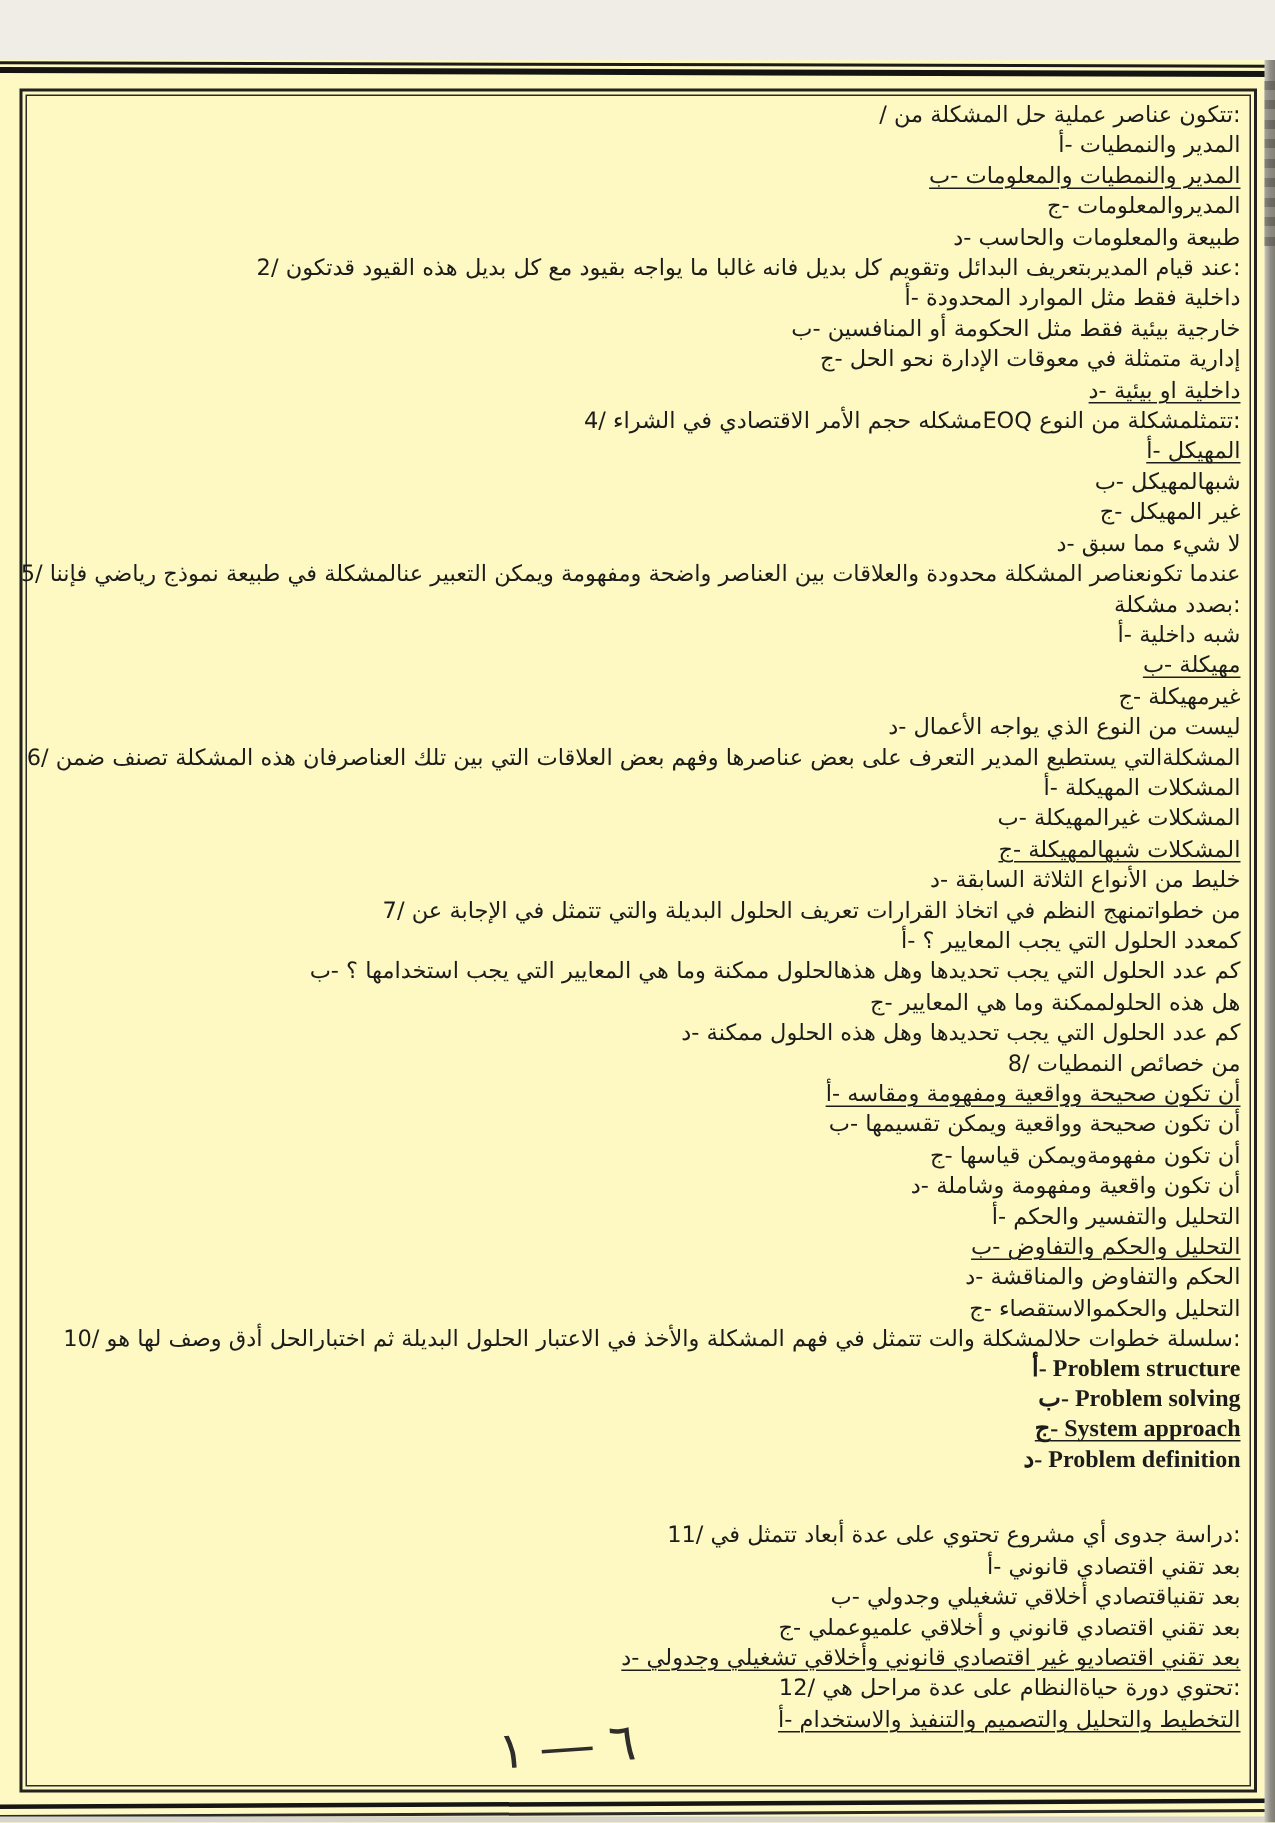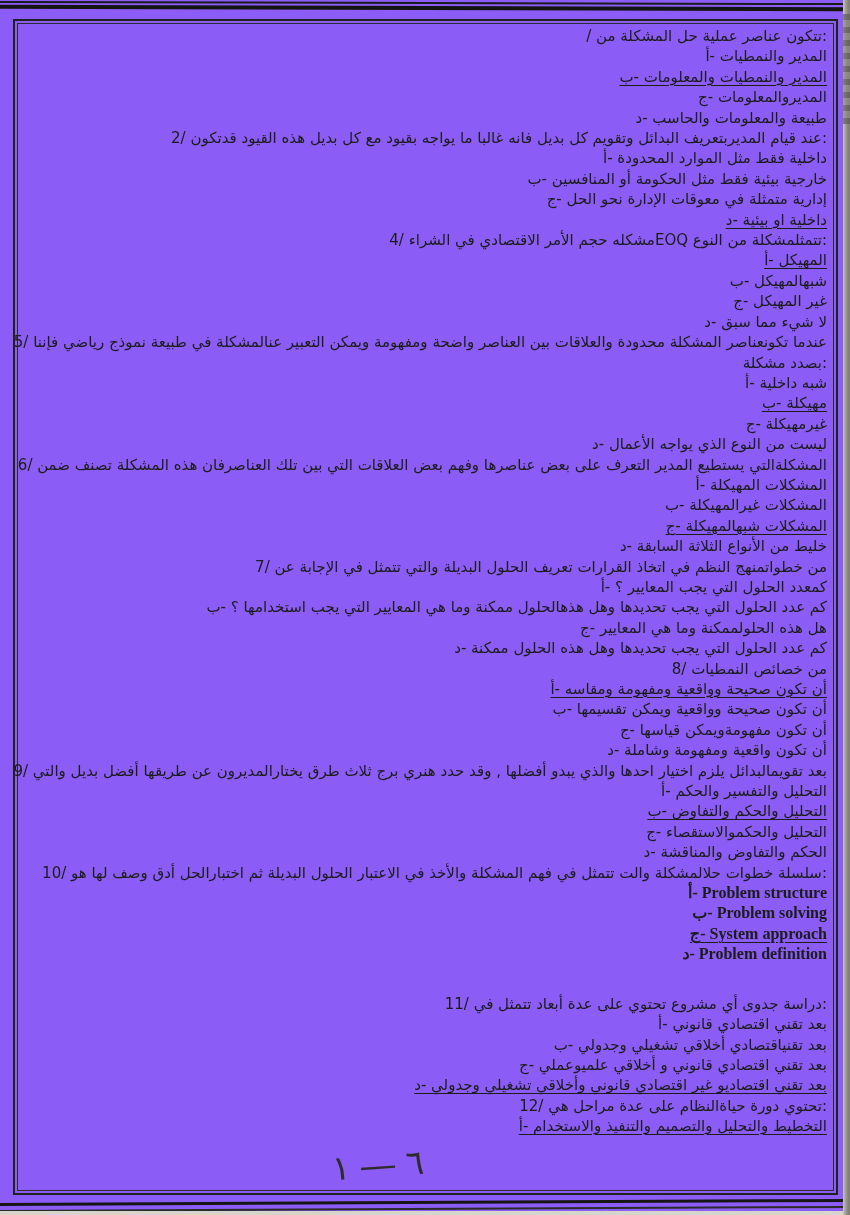--- a/index.html
+++ b/index.html
@@ -2,21 +2,21 @@
 <html lang="ar"><head>
 <meta charset="utf-8">
 <style>
   html,body{margin:0;padding:0;}
   body{
     width:850px;height:1215px;overflow:hidden;position:relative;
     background:#efede6;
     font-family:"DejaVu Sans",sans-serif;
   }
   .paper{
-    position:absolute;inset:0;background:#8b5cf6;overflow:hidden;
+    position:absolute;inset:0;background:#fef9c3;overflow:hidden;margin-top:40px;
   }
   
   .edge-top-1{position:absolute;top:2px;left:-4px;right:-4px;height:2px;background:#1b1b19;transform:rotate(0.15deg);}
   .edge-top-2{position:absolute;top:6px;left:-4px;right:-4px;height:4px;background:#141412;transform:rotate(0.18deg);}
   .edge-bottom-1{position:absolute;bottom:11px;left:-4px;right:-4px;height:3px;background:#16161四;background:#161614;transform:rotate(-0.28deg);}
   .edge-bottom-2{position:absolute;bottom:5px;left:-4px;right:-4px;height:2px;background:#2a2a27;transform:rotate(-0.28deg);}
   .grey-foot{position:absolute;bottom:0;left:0;right:0;height:4px;background:#d7d4cc;}
   .scan-strip-right{
     position:absolute;top:0;right:0;bottom:0;width:7px;
     background:linear-gradient(to right,#c9c6bd 0%,#918e86 55%,#7e7b73 100%);
@@ -118,25 +118,24 @@
           <div class="option">كم عدد الحلول التي يجب تحديدها وهل هذه الحلول ممكنة -د</div>
         </div>
         <div class="question-block">
           <div class="qline">من خصائص النمطيات /8</div>
           <div class="option underline">أن تكون صحيحة وواقعية ومفهومة ومقاسه -أ</div>
           <div class="option">أن تكون صحيحة وواقعية ويمكن تقسيمها -ب</div>
           <div class="option">أن تكون مفهومةويمكن قياسها -ج</div>
           <div class="option">أن تكون واقعية ومفهومة وشاملة -د</div>
         </div>
         <div class="question-block">
-          <div class="qline">بعد تقويمالبدائل يلزم اختيار احدها والذي يبدو أفضلها , وقد حدد هنري برج ثلاث طرق يختارالمديرون عن طريقها أفضل بديل والتي /9</div>
           <div class="option">التحليل والتفسير والحكم -أ</div>
           <div class="option underline">التحليل والحكم والتفاوض -ب</div>
+          <div class="option">الحكم والتفاوض والمناقشة -د</div>
           <div class="option">التحليل والحكموالاستقصاء -ج</div>
-          <div class="option">الحكم والتفاوض والمناقشة -د</div>
         </div>
         <div class="question-block">
           <div class="qline">:سلسلة خطوات حلالمشكلة والت تتمثل في فهم المشكلة والأخذ في الاعتبار الحلول البديلة ثم اختبارالحل أدق وصف لها هو /10</div>
           <div class="option ltr">أ- Problem structure</div>
           <div class="option ltr">ب- Problem solving</div>
           <div class="option underline ltr">ج- System approach</div>
           <div class="option ltr">د- Problem definition</div>
         </div>
         <div class="question-block gap-before">
           <div class="qline">:دراسة جدوى أي مشروع تحتوي على عدة أبعاد تتمثل في /11</div>

